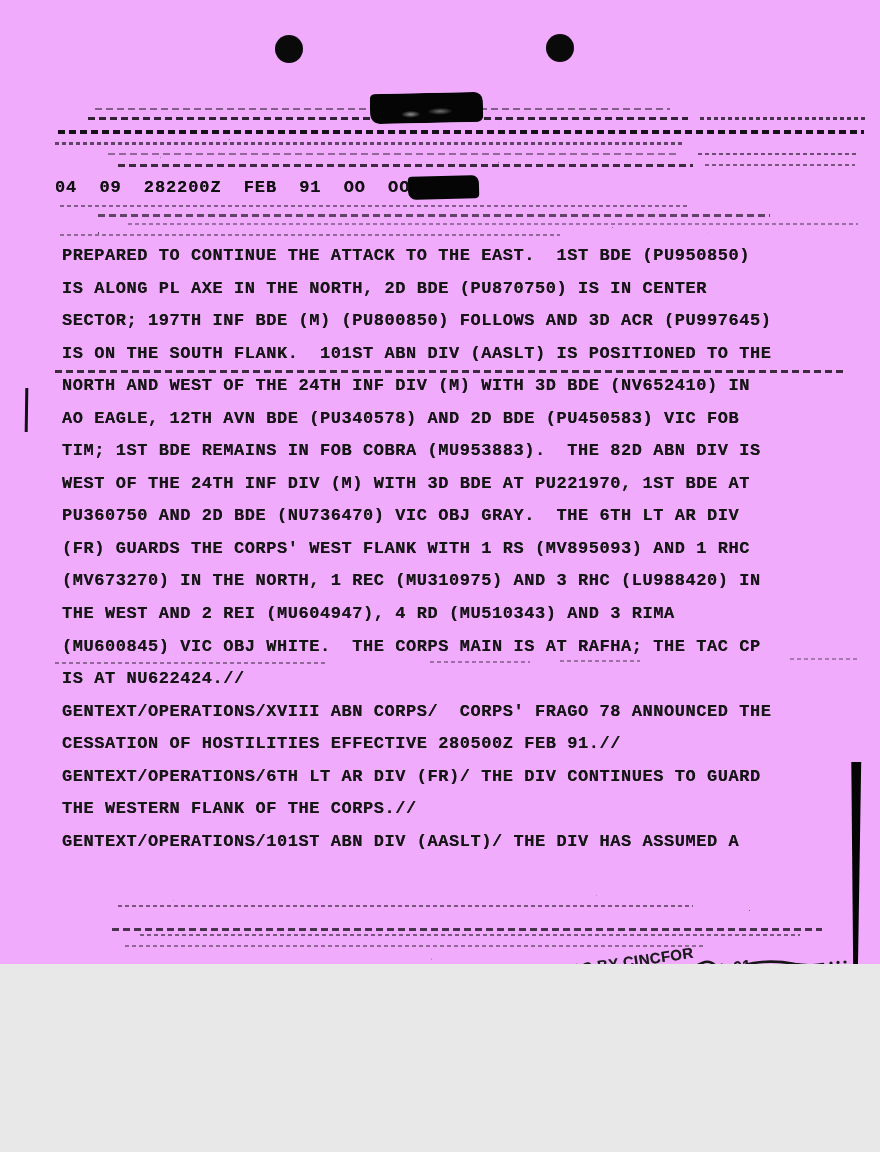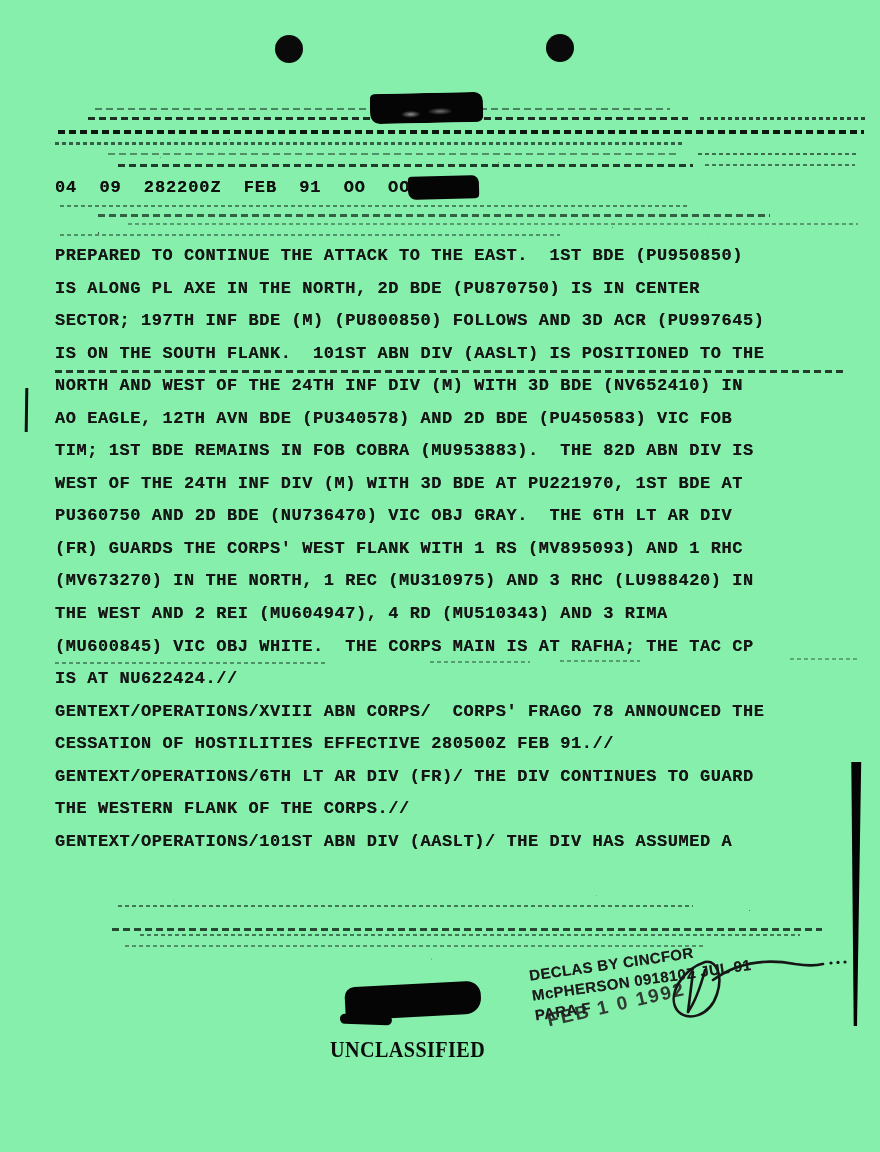--- a/index.html
+++ b/index.html
@@ -1,17 +1,17 @@
 <!DOCTYPE html>
 <html><head>
 <meta charset="utf-8">
 <style>
   html,body{margin:0;padding:0;background:#e8e8e8;}
   .page{
-    position:relative;width:880px;height:1152px;background:#86efac;
+    position:relative;width:880px;height:964px;background:#f0abfc;
     overflow:hidden;font-family:"Liberation Mono","DejaVu Sans Mono",monospace;
   }
   
   .hole{position:absolute;width:28px;height:28px;border-radius:50%;background:#0a0a0a;}
   
   .streak{
     position:absolute;height:2px;
     background:repeating-linear-gradient(90deg,#000 0 7px,rgba(0,0,0,0) 7px 11px);
   }
   .streak.f{background:repeating-linear-gradient(90deg,#000 0 4px,rgba(0,0,0,0) 4px 7px);}
@@ -33,21 +33,21 @@
     content:"";position:absolute;left:-6px;bottom:-5px;width:52px;height:10px;
     background:#050505;border-radius:6px;transform:rotate(5deg);
   }
   
   .dtg{
     position:absolute;left:55px;top:176px;
     font:bold 17px/24px "Liberation Mono","DejaVu Sans Mono",monospace;
     letter-spacing:.9px;color:#111;white-space:pre;text-shadow:0 0 .5px rgba(0,0,0,.7);
   }
   .body-text{
-    position:absolute;left:55px;top:240px;width:760px;
+    position:absolute;left:62px;top:240px;width:760px;
     font:bold 17px/32.55px "Liberation Mono","DejaVu Sans Mono",monospace;
     letter-spacing:.55px;color:#151515;white-space:pre;
     text-shadow:0 0 .5px rgba(0,0,0,.65);
   }
   
   .margin-tick{position:absolute;left:25px;top:388px;width:3px;height:44px;background:#111;transform:rotate(.8deg);}
   
   .edge-bar{
     position:absolute;left:848px;top:762px;width:15px;height:264px;background:#050505;
     clip-path:polygon(22% 0,88% 0,60% 100%,38% 100%);

